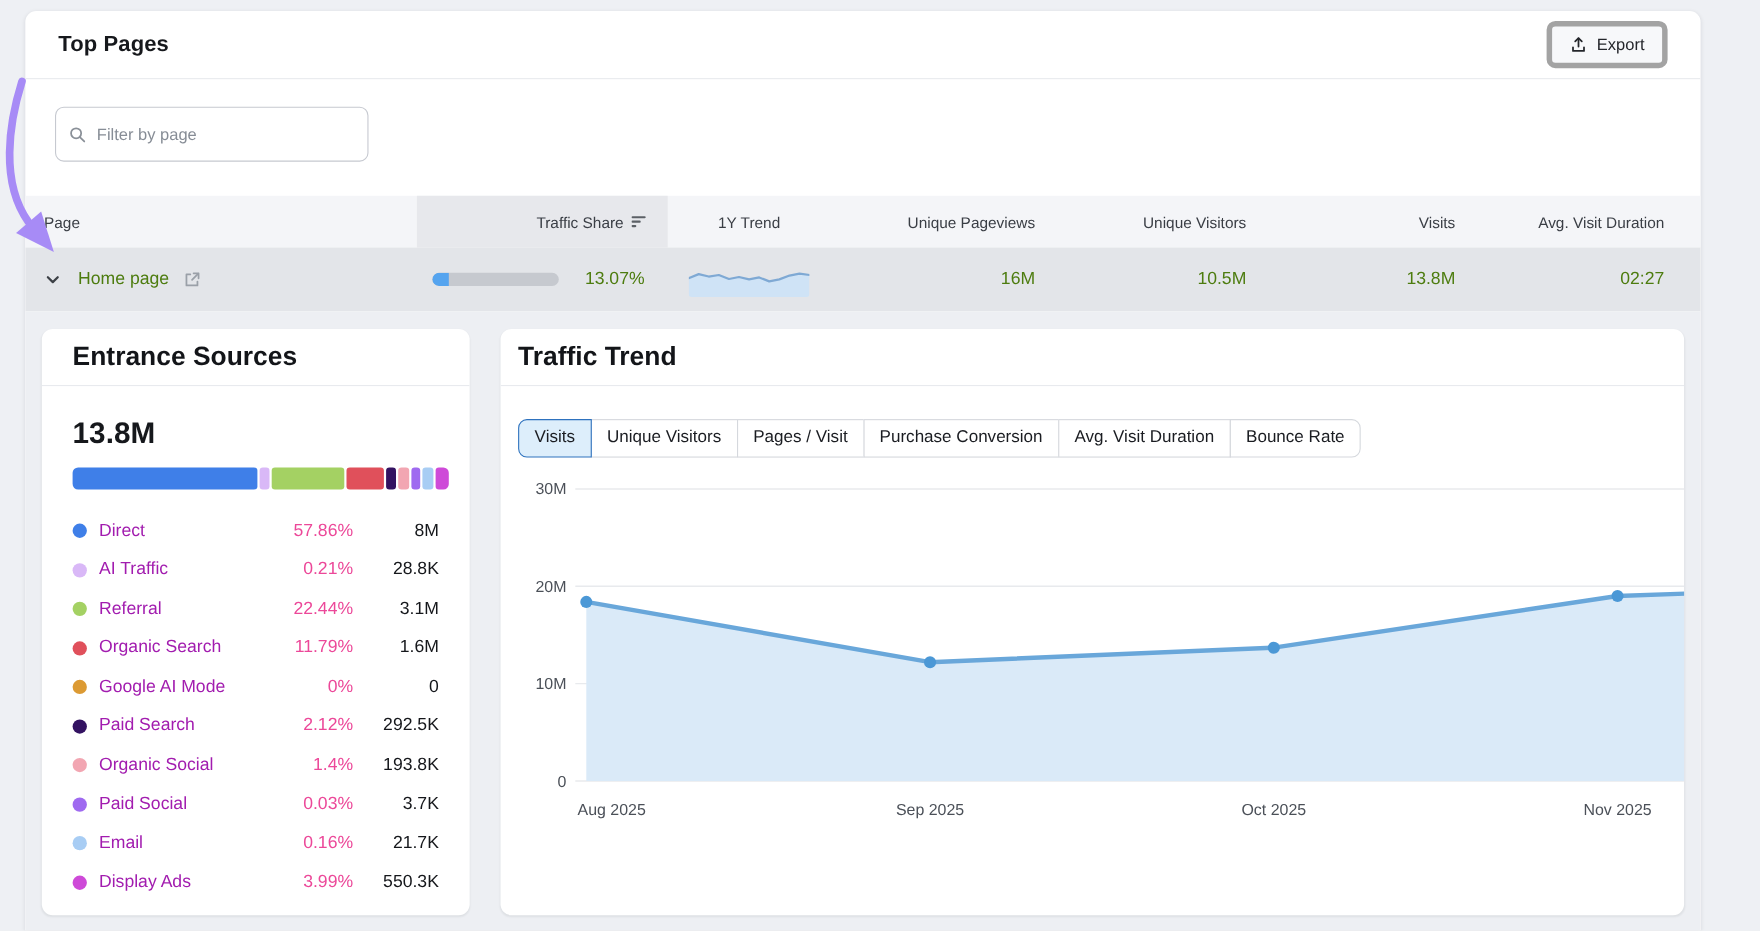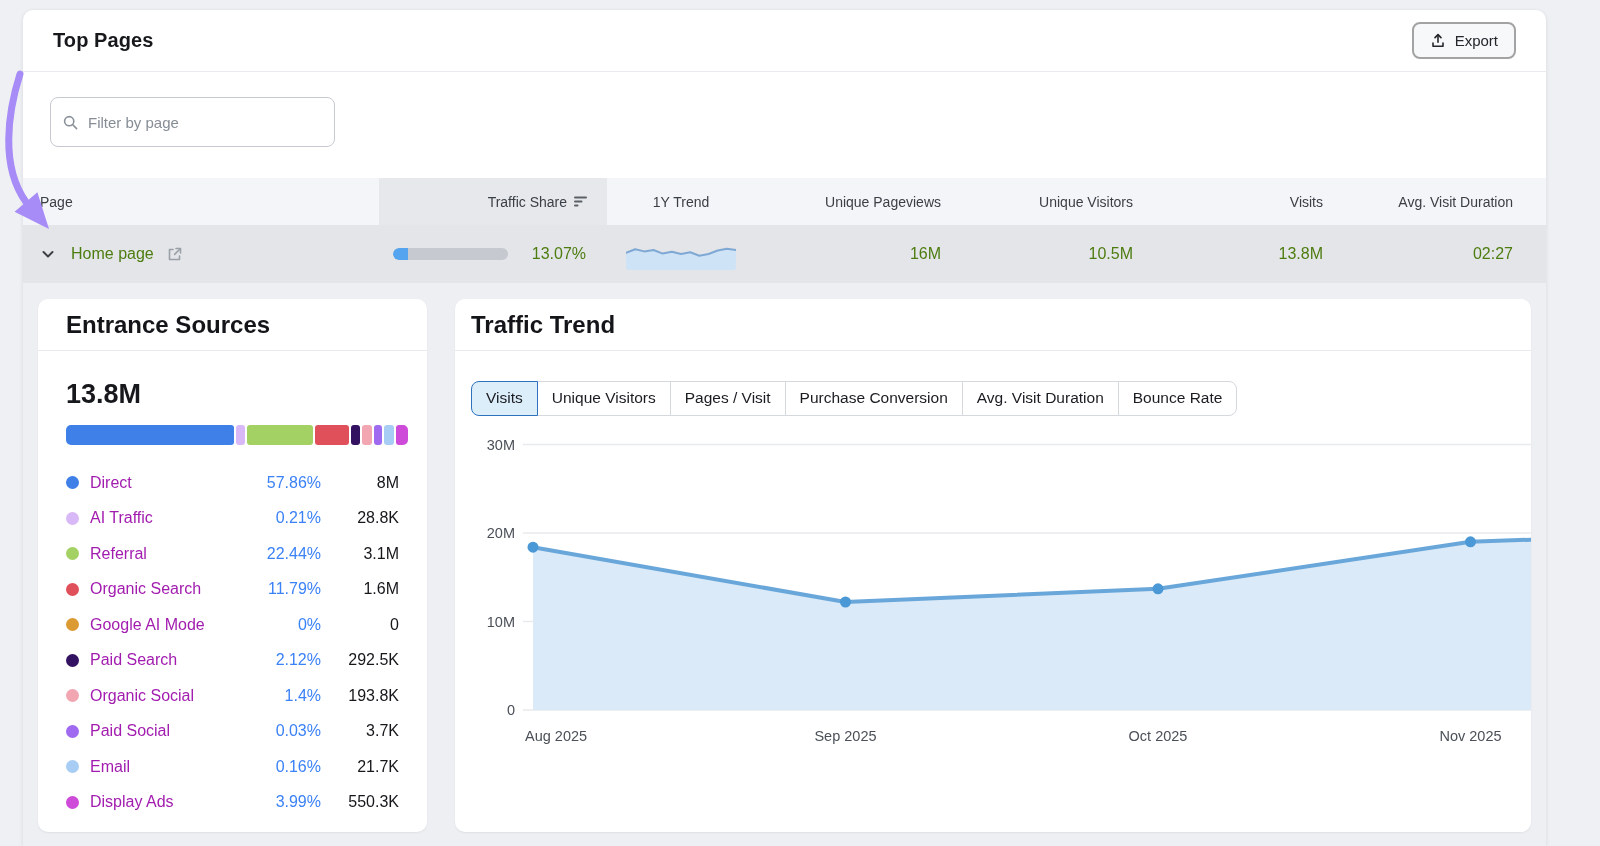--- a/index.html
+++ b/index.html
@@ -19,21 +19,21 @@
     display: flex; flex-direction: column; overflow: hidden;
   }
   .card-top {
     height: 62px; flex: none;
     display: flex; align-items: center; justify-content: space-between;
     padding: 0 30px; border-bottom: 1px solid #e8eaee;
   }
   .card-top h1 { font-size: 20px; font-weight: 700; letter-spacing: .1px; }
   .export-btn {
     display: inline-flex; align-items: center; gap: 9px;
-    border: 2px solid #a3a3a3; background: #f7f8fa; border-radius: 8px;
+    border: 5px solid #a3a3a3; background: #f7f8fa; border-radius: 8px;
     padding: 8px 16px; font-size: 15px; color: #24262b;
     font-family: inherit; cursor: pointer; margin-left: 28px;
   }
   .filter-row { padding: 25px 27px 31px; flex: none; }
   .search-box {
     width: 285px; height: 50px;
     border: 1px solid #c6c9d0; border-radius: 8px; background: #fff;
     display: flex; align-items: center; gap: 9px; padding: 0 11px;
   }
   .search-box input {
@@ -88,21 +88,21 @@
   .stacked-bar .seg { border-radius: 3px; height: 100%; }
   .stacked-bar .seg:first-child { border-radius: 5px 3px 3px 5px; }
   .stacked-bar .seg:last-child { border-radius: 3px 5px 5px 3px; }
   .legend { margin-top: 4px; }
   .legend-row {
     display: grid; grid-template-columns: 24px 1fr 72px 78px;
     align-items: center; height: 35.5px; font-size: 16px;
   }
   .legend-dot { width: 13px; height: 13px; border-radius: 50%; }
   .legend-label { color: #a21caf; }
-  .legend-pct { color: #3b82f6; text-align: right; }
+  .legend-pct { color: #ec4899; text-align: right; }
   .legend-val { color: #15171b; text-align: right; }
 
   .trend-body { padding: 30px 0 0 16px; }
   .tabs { display: inline-flex; }
   .tab {
     border: 1px solid #d5d8dd; background: #fff; color: #1a1c21;
     font-size: 15.5px; font-family: inherit; padding: 7px 14px 8px;
     margin-left: -1px; cursor: pointer; position: relative;
   }
   .tab:first-child { border-radius: 8px 0 0 8px; margin-left: 0; }

